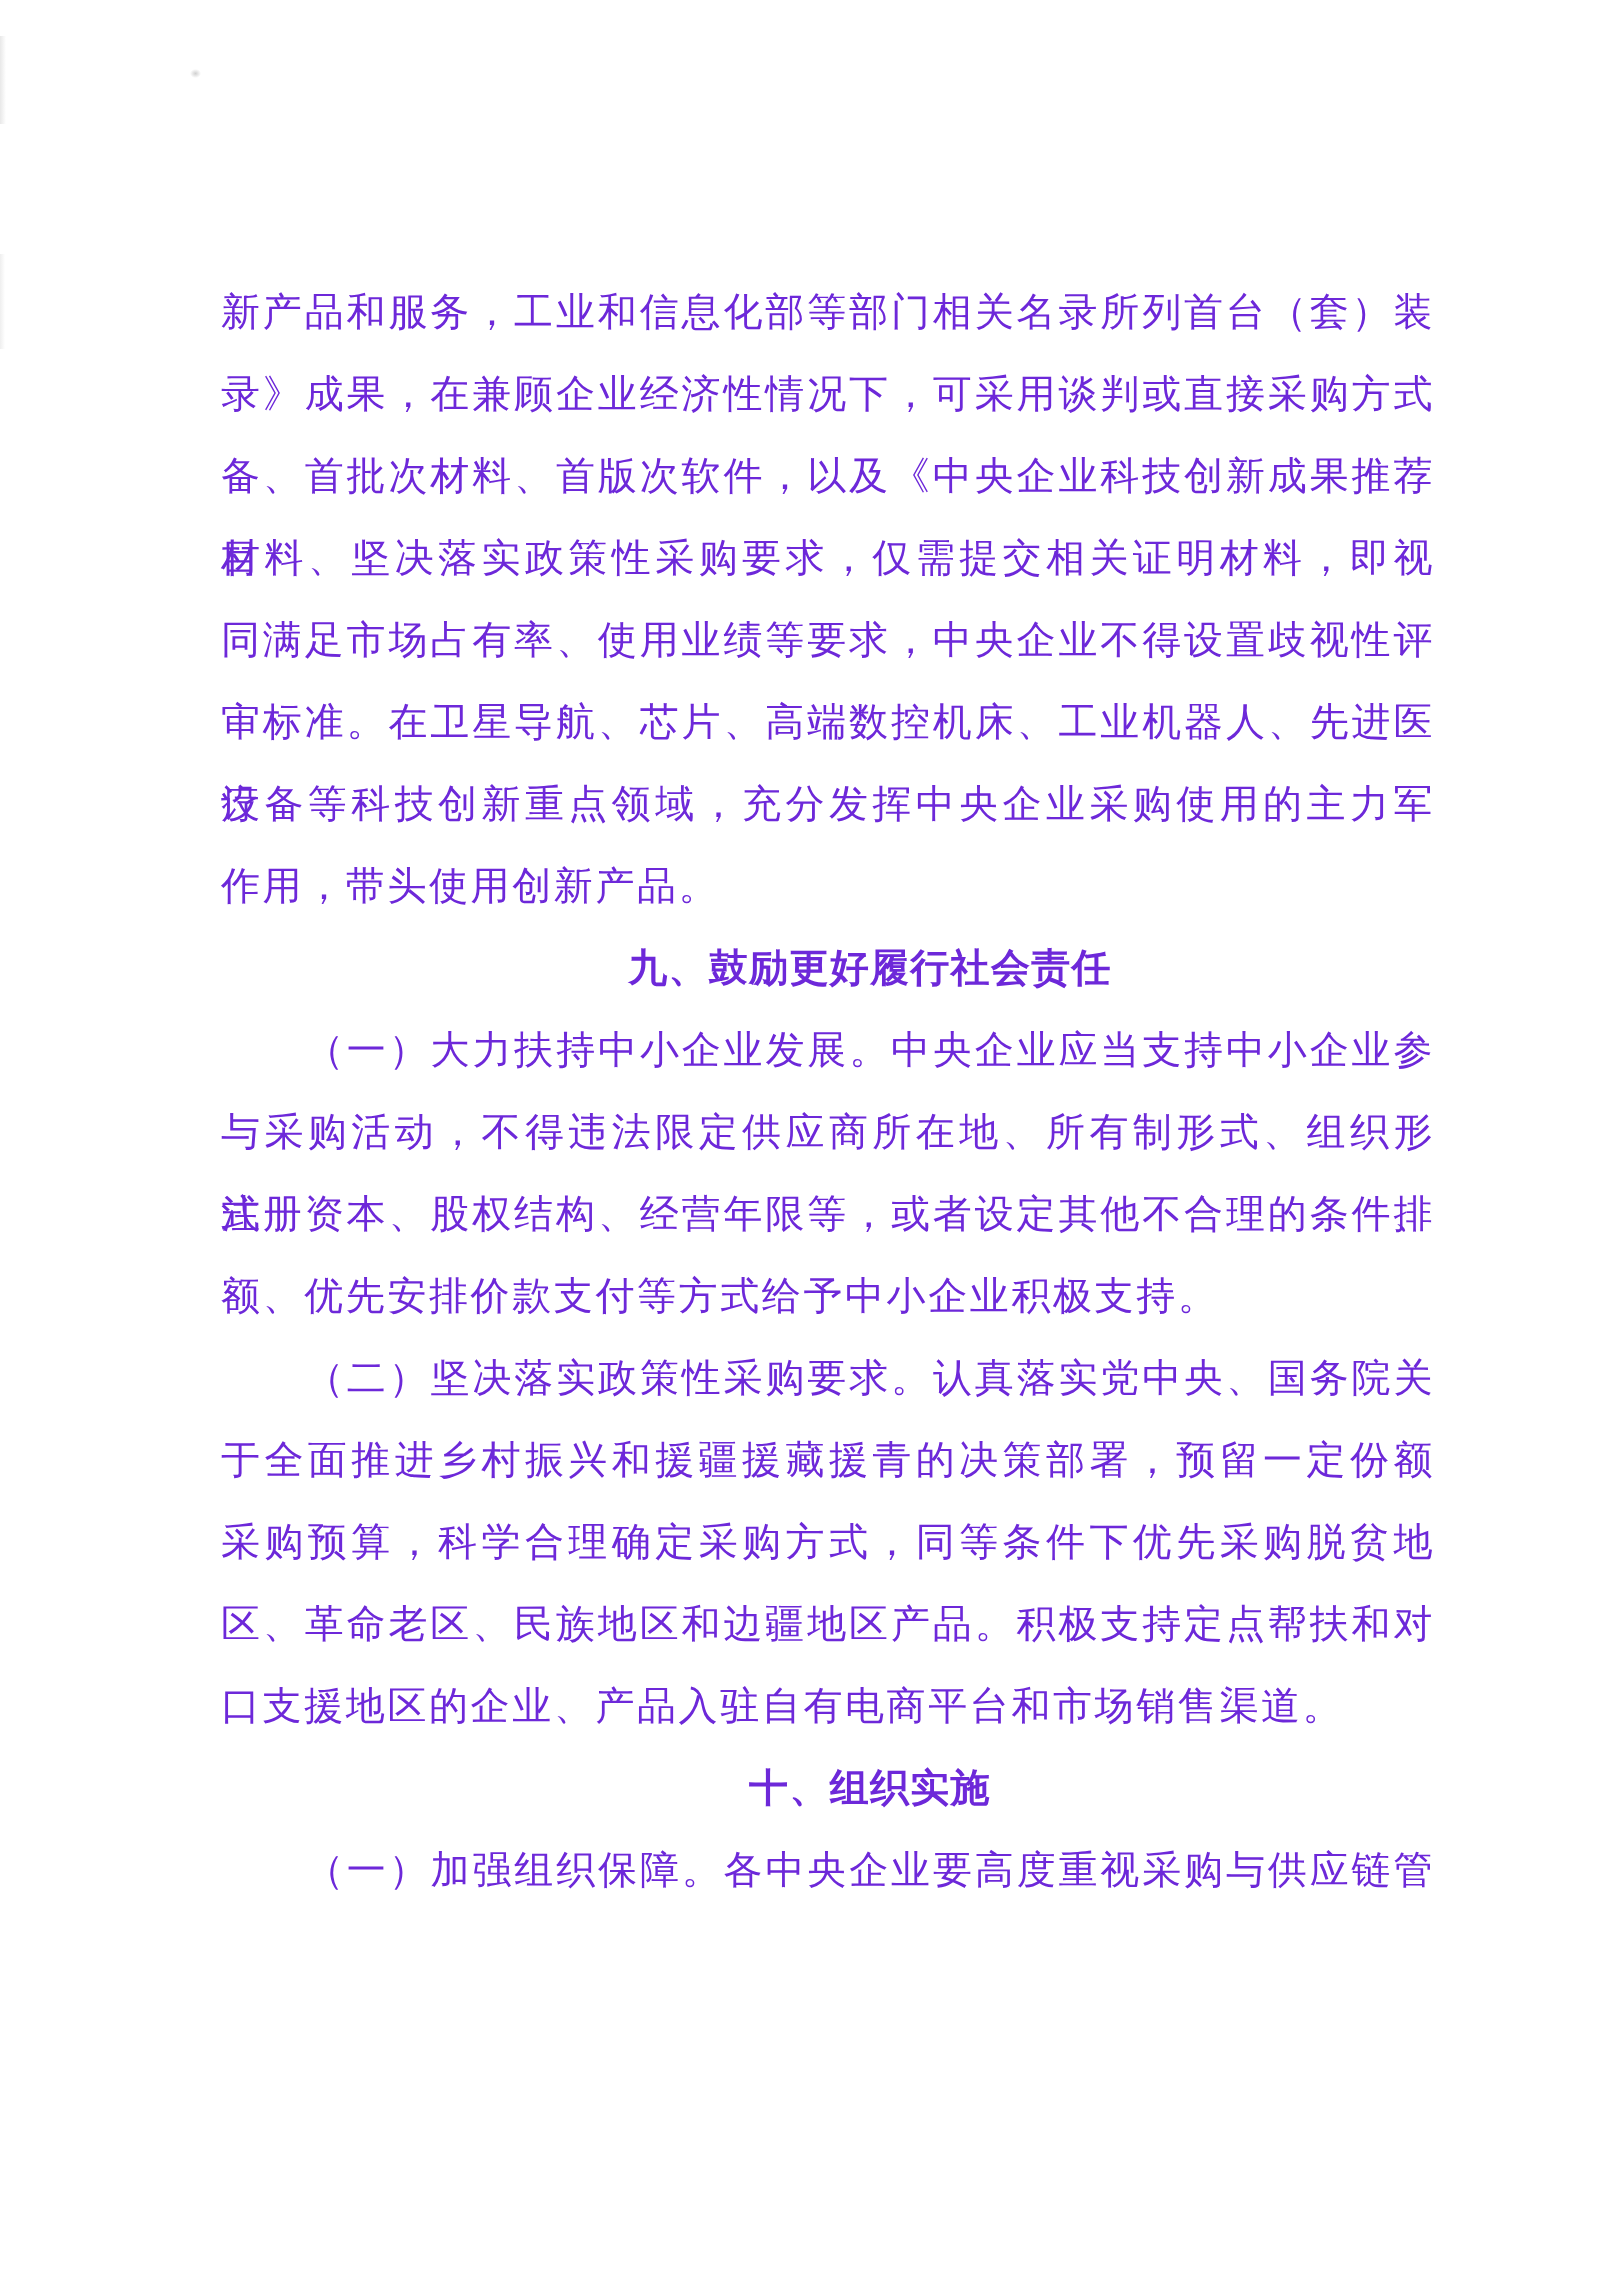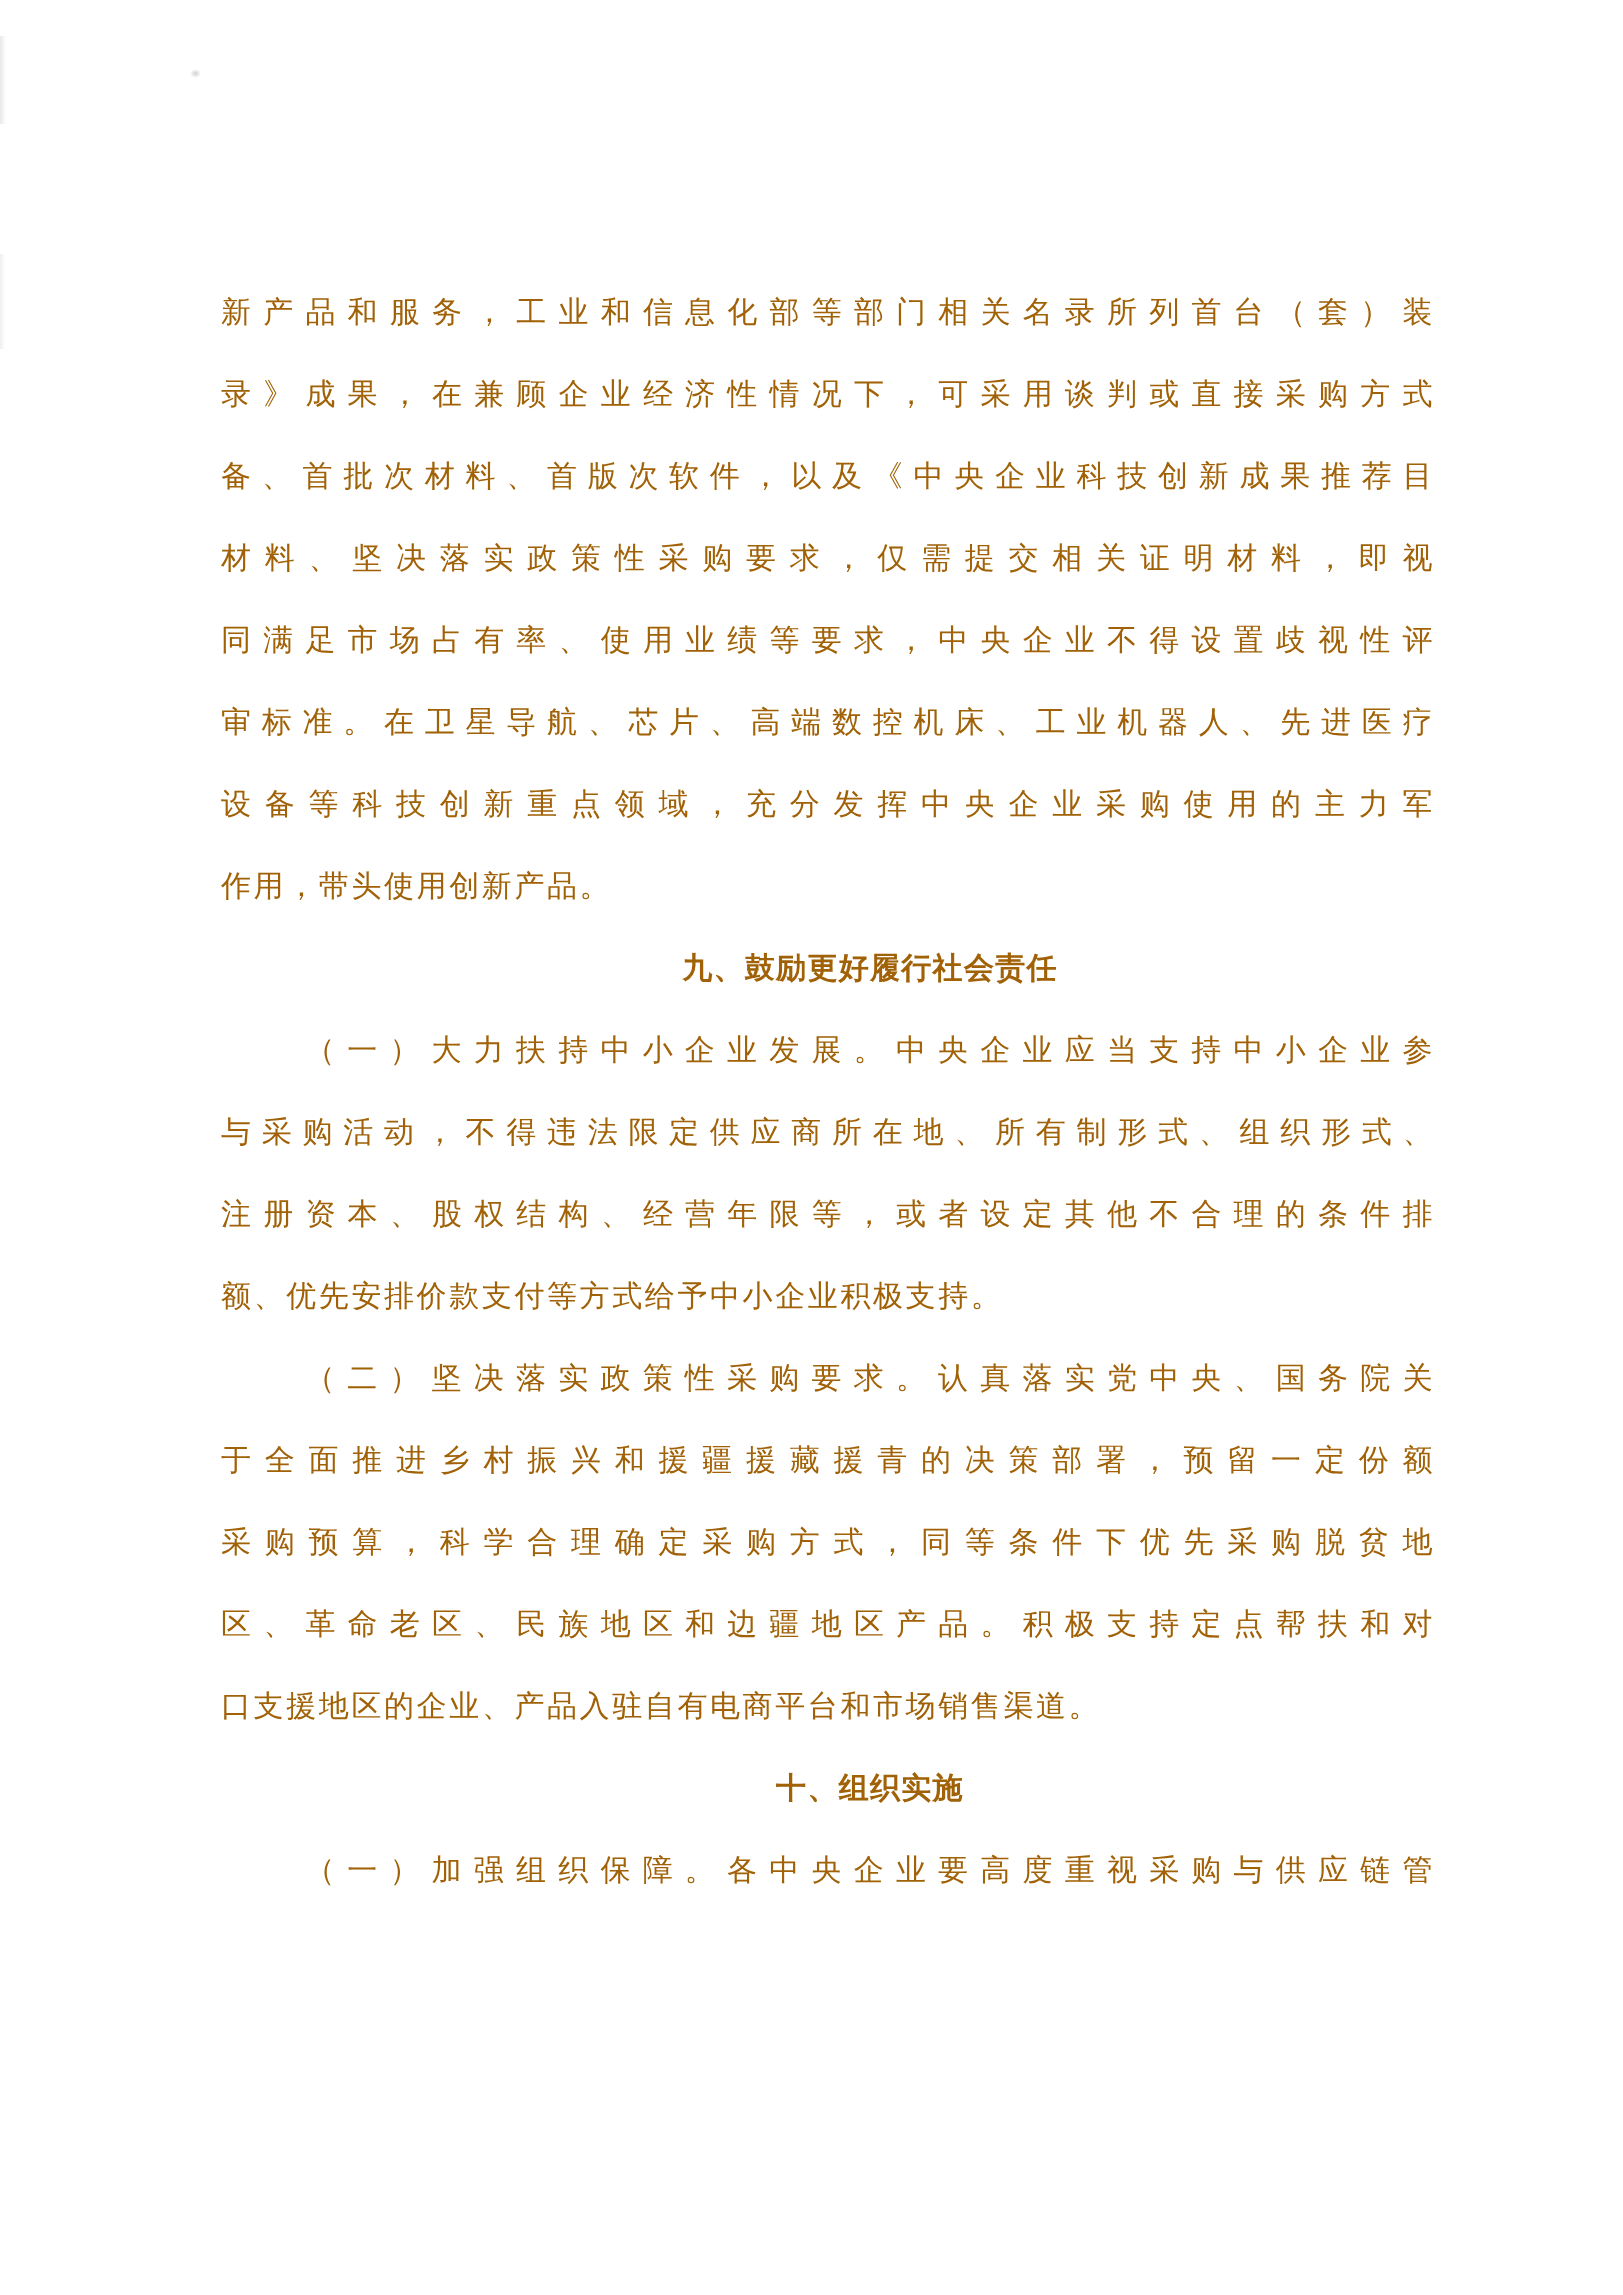--- a/index.html
+++ b/index.html
@@ -15,25 +15,25 @@
     overflow: hidden;
     font-family: "DejaVu Serif", "Liberation Serif", serif;
   }
   .text-block {
     position: absolute;
     left: 221px;
     top: 271px;
     width: 1214px;
   }
   .line {
-    font-size: 30px;
+    font-size: 39px;
     line-height: 82px;
     height: 82px;
     letter-spacing: 2.6px;
-    color: #a16207;
+    color: #6d28d9;
     text-align: left;
     white-space: nowrap;
   }
   .line.justify {
     white-space: normal;
     text-align: justify;
     text-align-last: justify;
   }
   .line.indent {
     text-indent: 84px;

